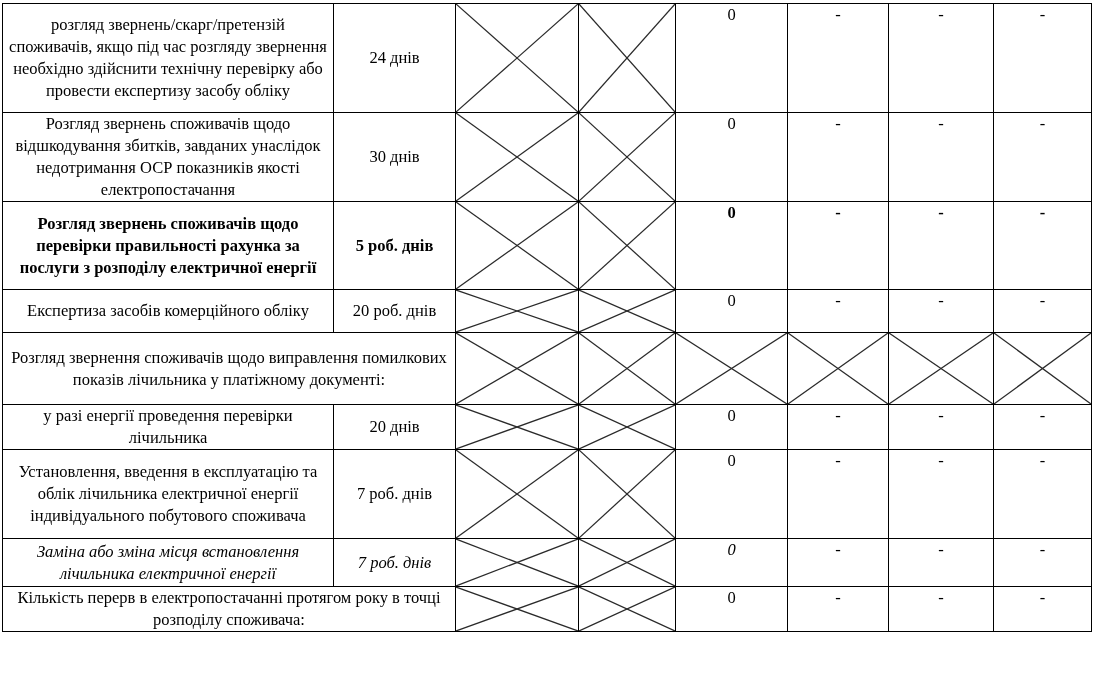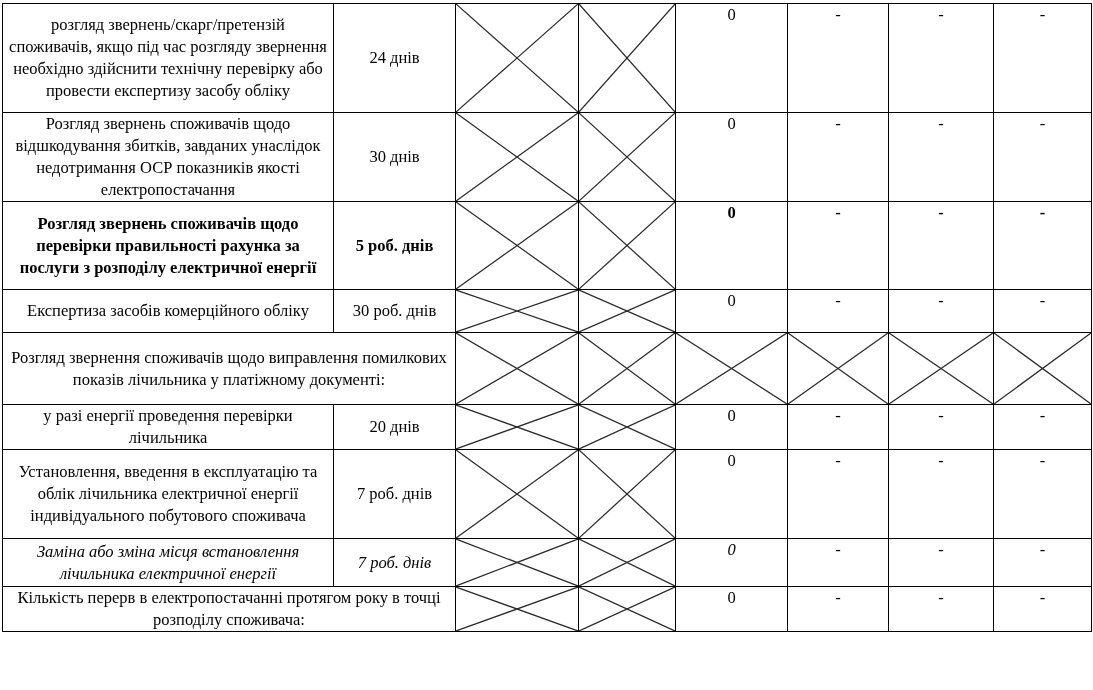--- a/index.html
+++ b/index.html
@@ -123,21 +123,21 @@
             <line x1="0" y1="100" x2="100" y2="0"></line>
           </svg>
         </td>
         <td class="val-cell">0</td>
         <td class="val-cell">-</td>
         <td class="val-cell">-</td>
         <td class="val-cell">-</td>
       </tr>
       <tr style="height: 43px;">
         <td class="label-cell">Експертиза засобів комерційного обліку</td>
-        <td class="term-cell">30 роб. днів</td>
+        <td class="term-cell">20 роб. днів</td>
         <td class="cross-cell">
           <svg viewBox="0 0 100 100" preserveAspectRatio="none" aria-hidden="true">
             <line x1="0" y1="0" x2="100" y2="100"></line>
             <line x1="0" y1="100" x2="100" y2="0"></line>
           </svg>
         </td>
         <td class="cross-cell">
           <svg viewBox="0 0 100 100" preserveAspectRatio="none" aria-hidden="true">
             <line x1="0" y1="0" x2="100" y2="100"></line>
             <line x1="0" y1="100" x2="100" y2="0"></line>

